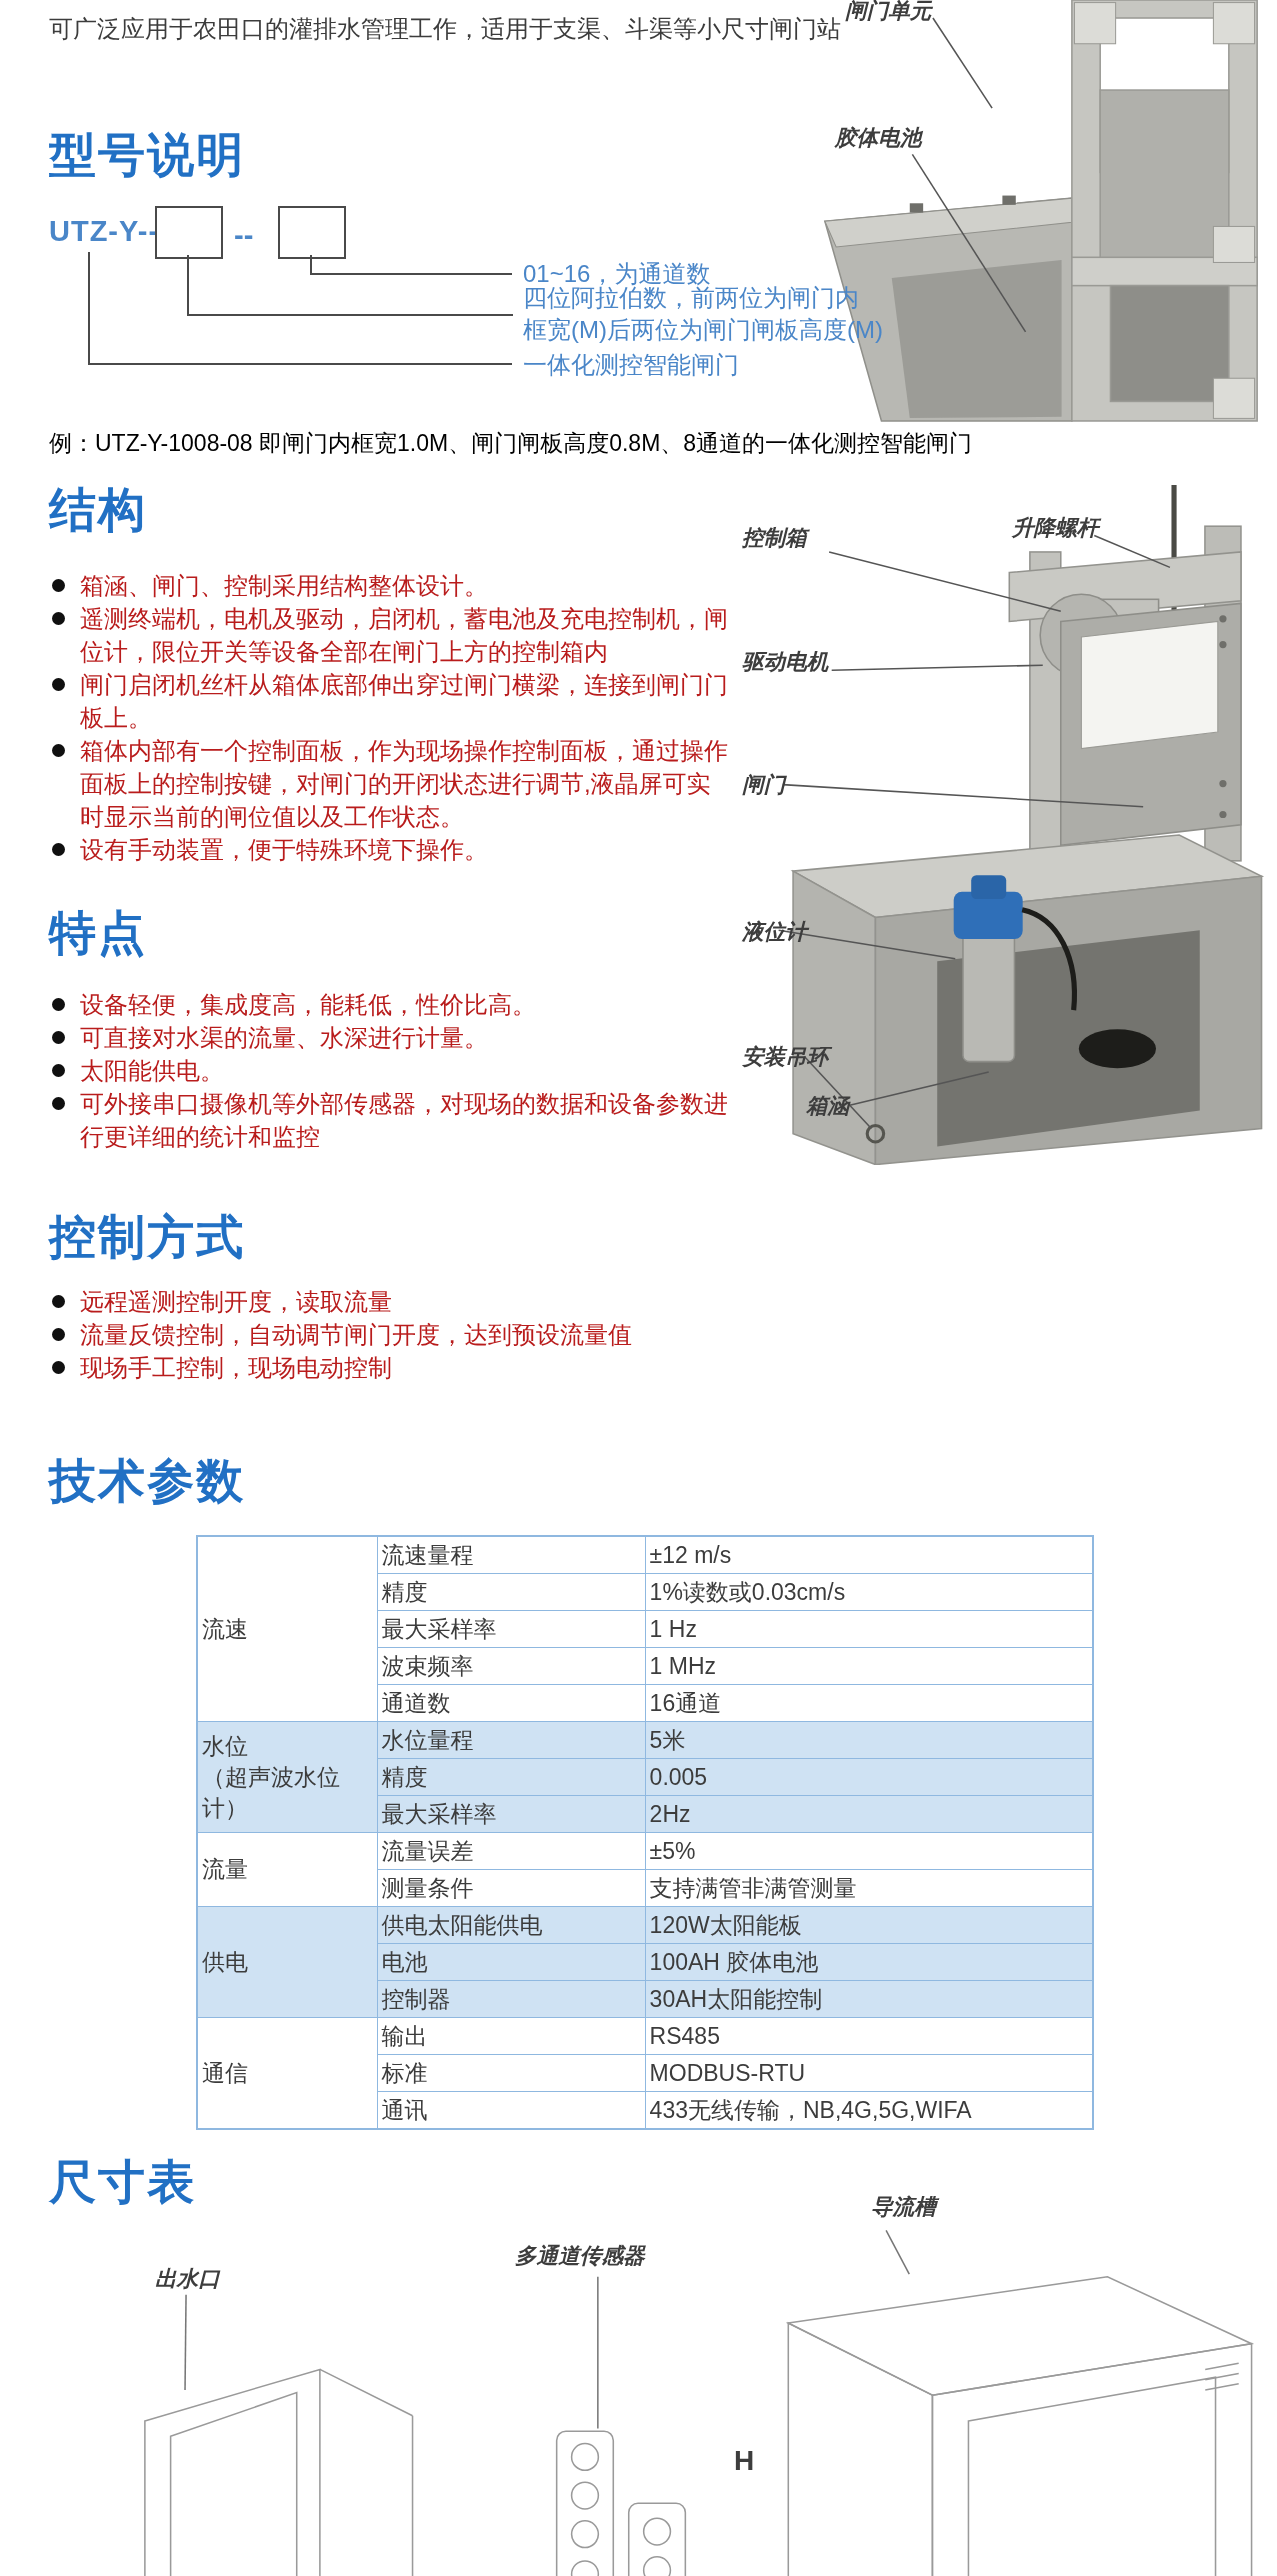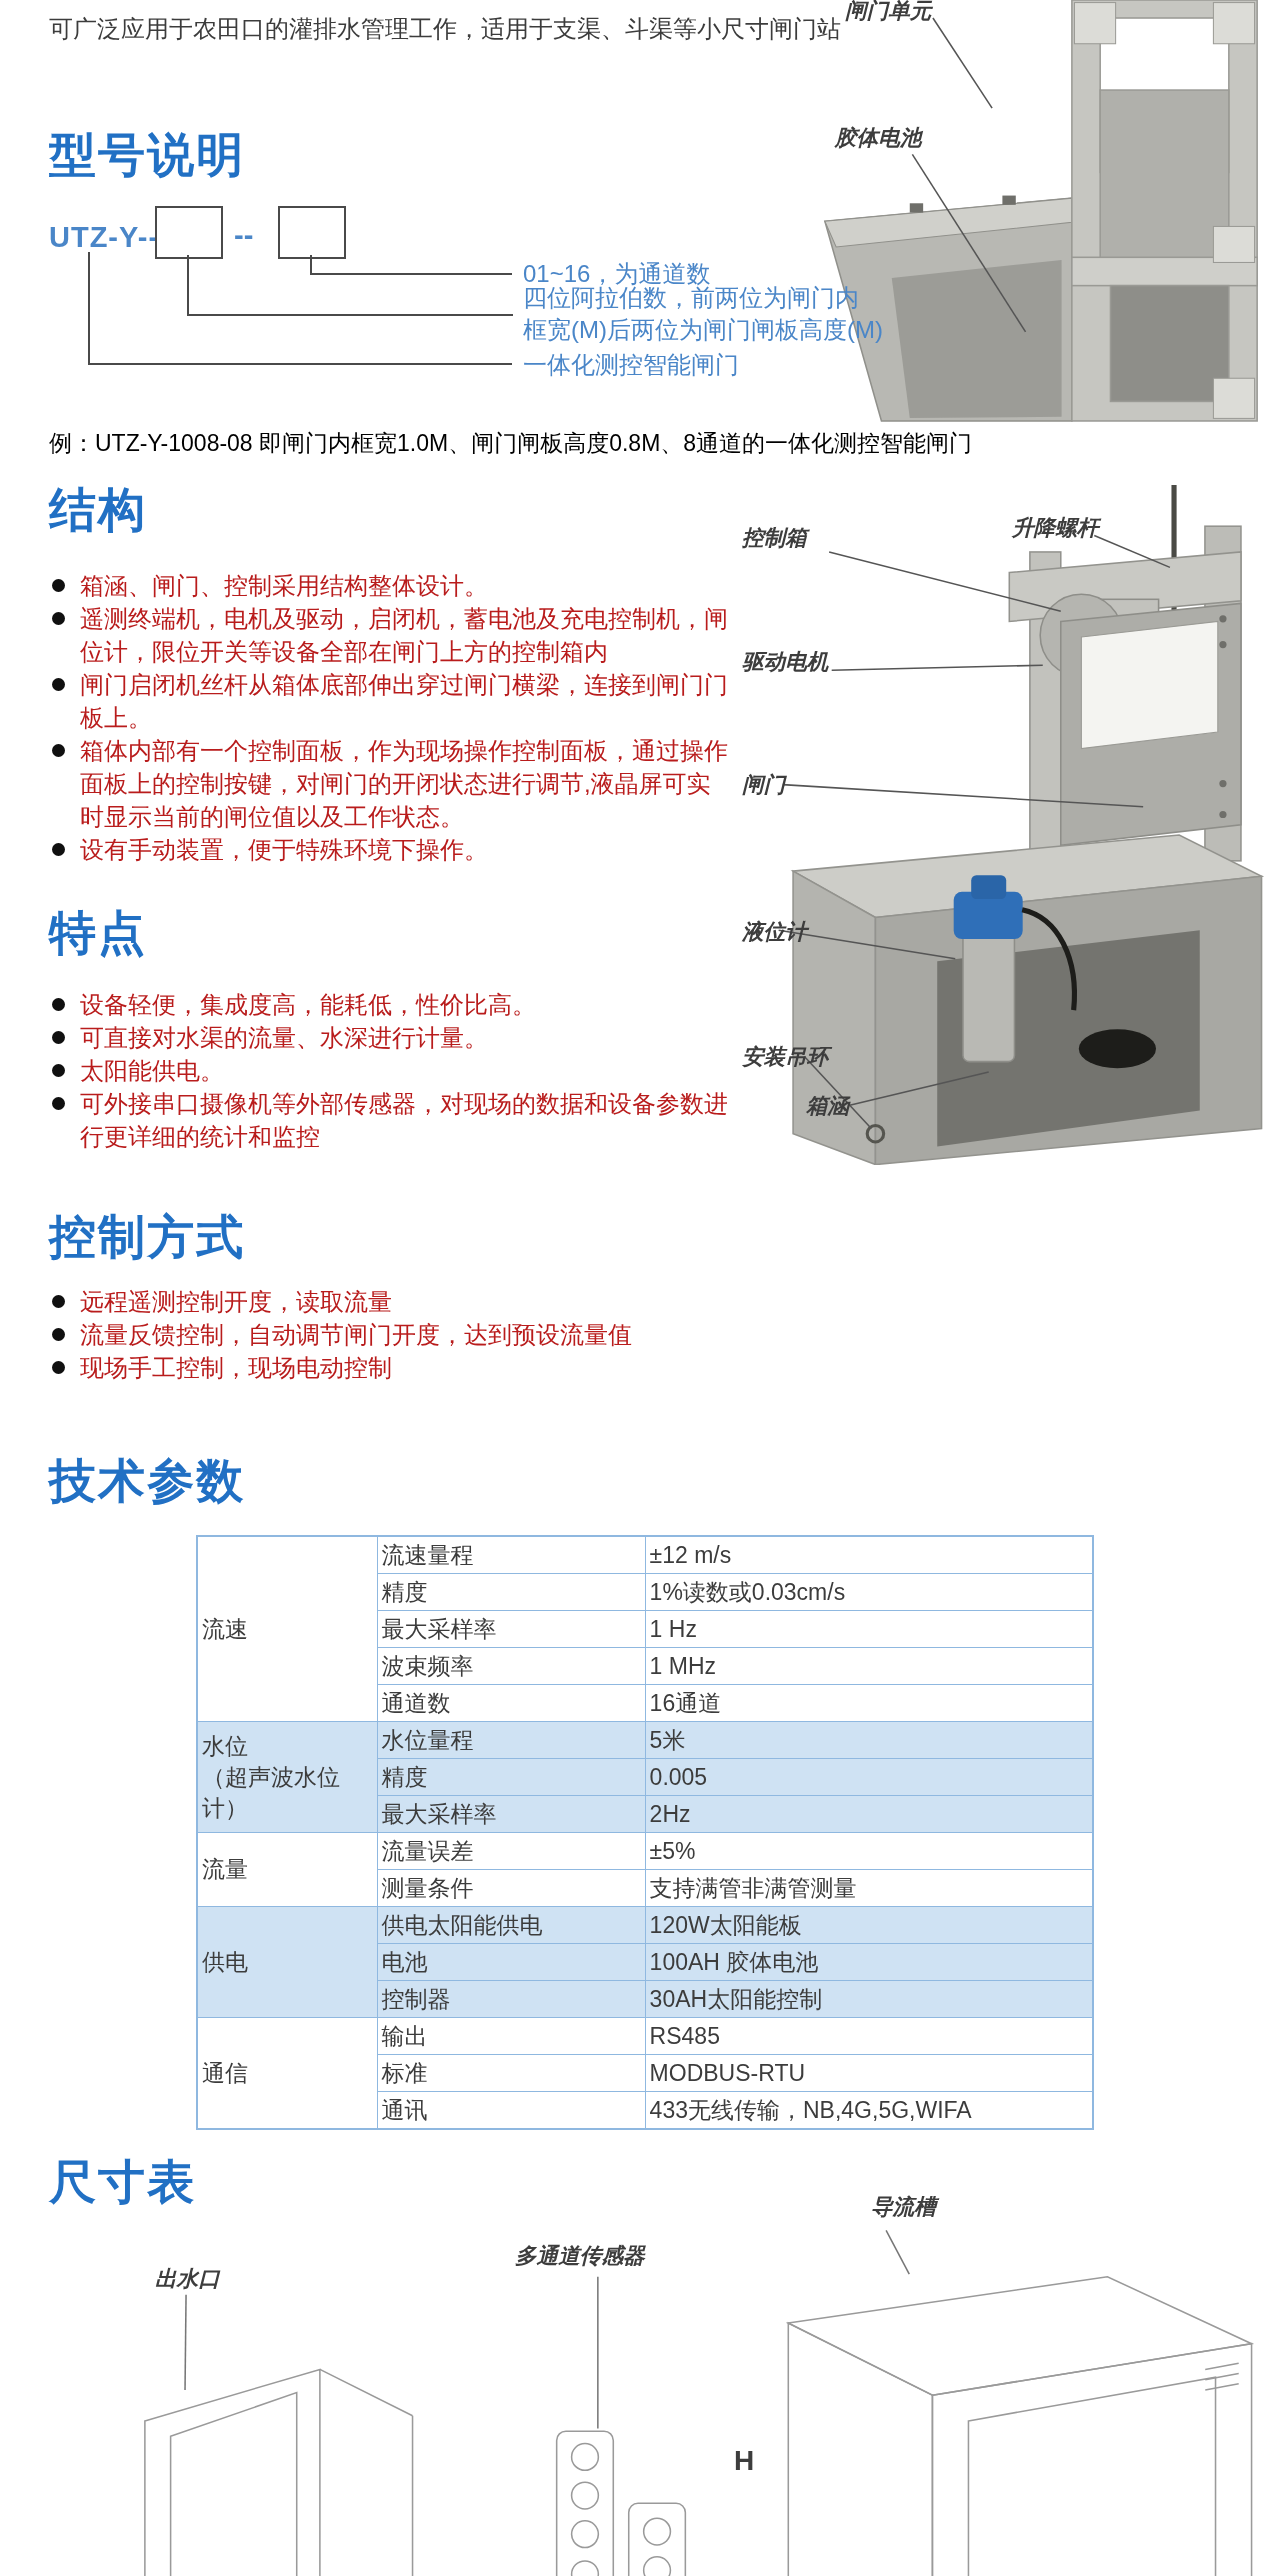--- a/index.html
+++ b/index.html
@@ -2,21 +2,21 @@
 <html style="font-size:8.2px"><head>
 <meta charset="utf-8">
 <style>
   html,body{margin:0;padding:0;background:#ffffff;}
   .page{position:relative;width:1278px;height:3338px;background:#ffffff;overflow:hidden;
         font-family:"Liberation Sans","DejaVu Sans",sans-serif;color:#3a3a3a;}
   .abs{position:absolute;}
   .intro{left:49px;top:13px;width:1200px;font-size:24px;line-height:1.35;color:#3c3c3c;}
   .sec-title{font-size:47px;font-weight:700;color:#2170c4;letter-spacing:2.1px;}
   
-  .m-prefix{left:49px;top:221px;font-size:29px;font-weight:600;color:#4a86c8;letter-spacing:1px;}
+  .m-prefix{left:49px;top:215px;font-size:29px;font-weight:600;color:#4a86c8;letter-spacing:1px;}
   .m-box{width:64px;height:49px;border:2.6px solid #4a4a4a;background:#fff;}
   .m-sep{left:234px;top:219px;font-size:29px;font-weight:600;color:#4a86c8;}
   .l-line{border-left:2.6px solid #4a4a4a;border-bottom:2.6px solid #4a4a4a;}
   .m-callout{font-size:24px;color:#4a86c8;line-height:1.35;white-space:pre-line;}
   .m-example{left:49px;top:384px;font-size:23px;color:#000000;margin-top:44px;}
   
   .bullet-list{display:flex;flex-direction:column;}
   .bullet-item{display:flex;align-items:flex-start;}
   .dot{flex:0 0 13.4px;width:13.4px;height:13.4px;border-radius:50%;background:#101010;margin:9.8px 14.4px 0 3.1px;}
   .btxt{font-size:24px;line-height:33px;color:#b91c1c;}

